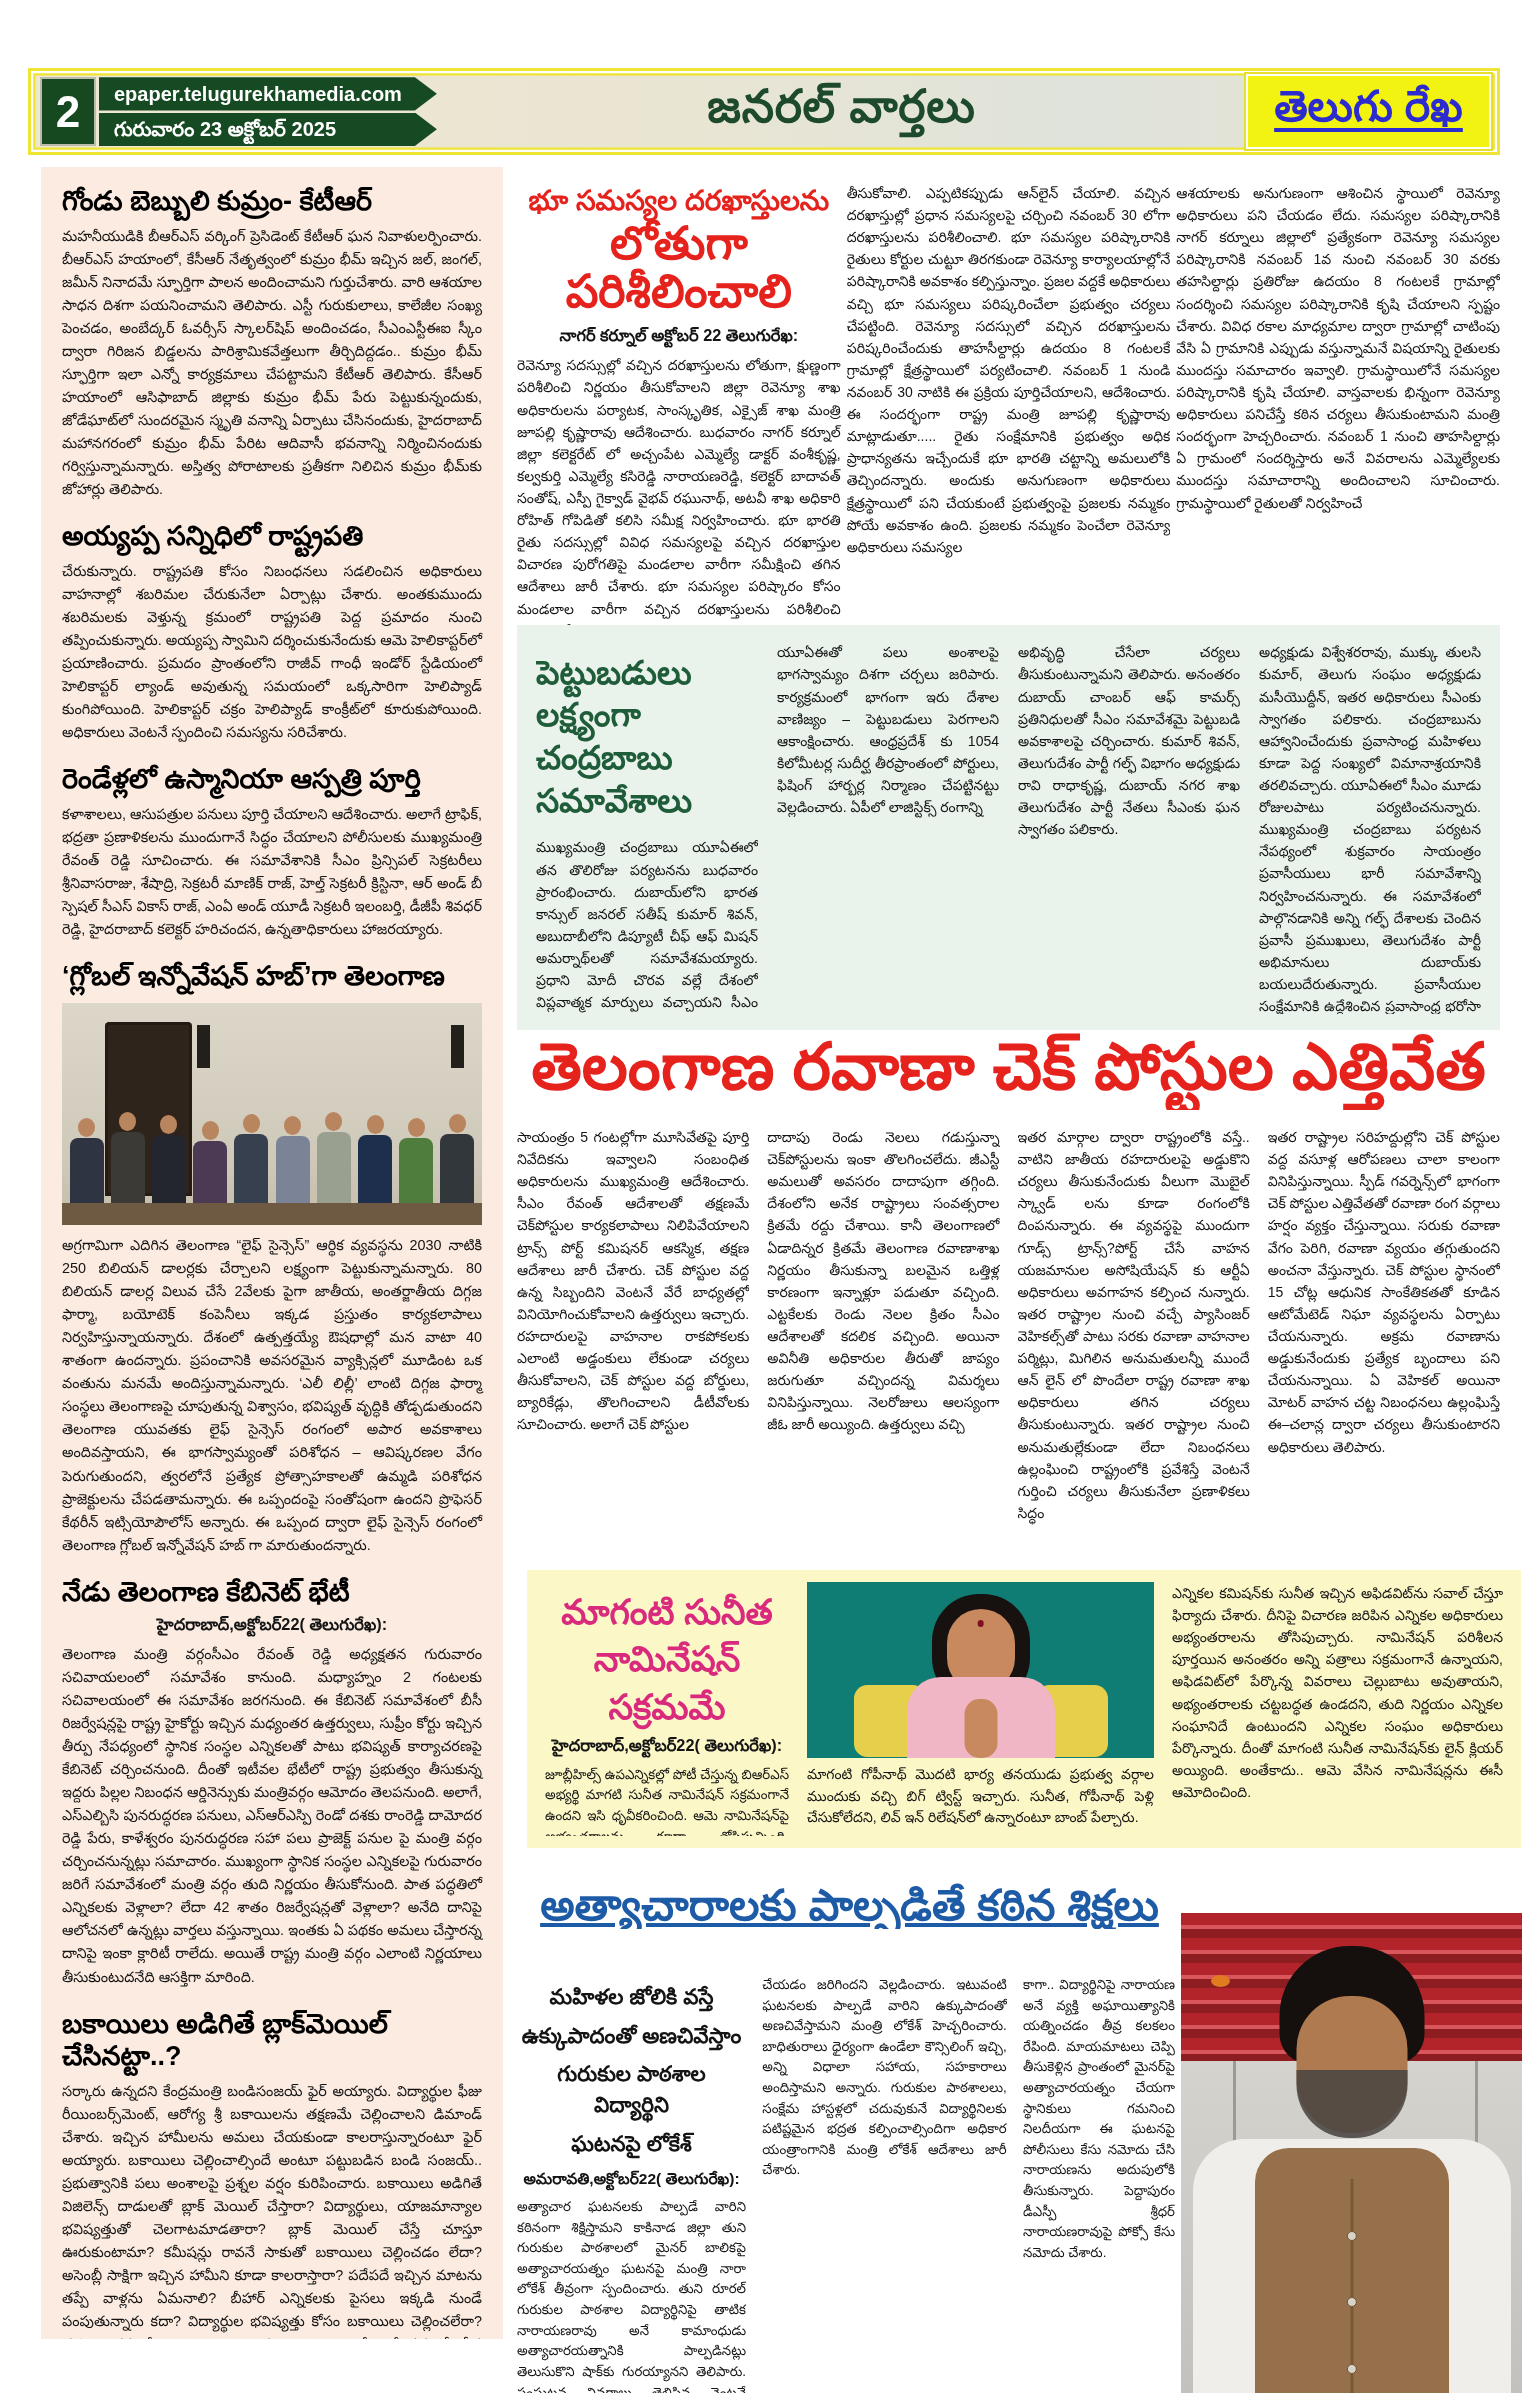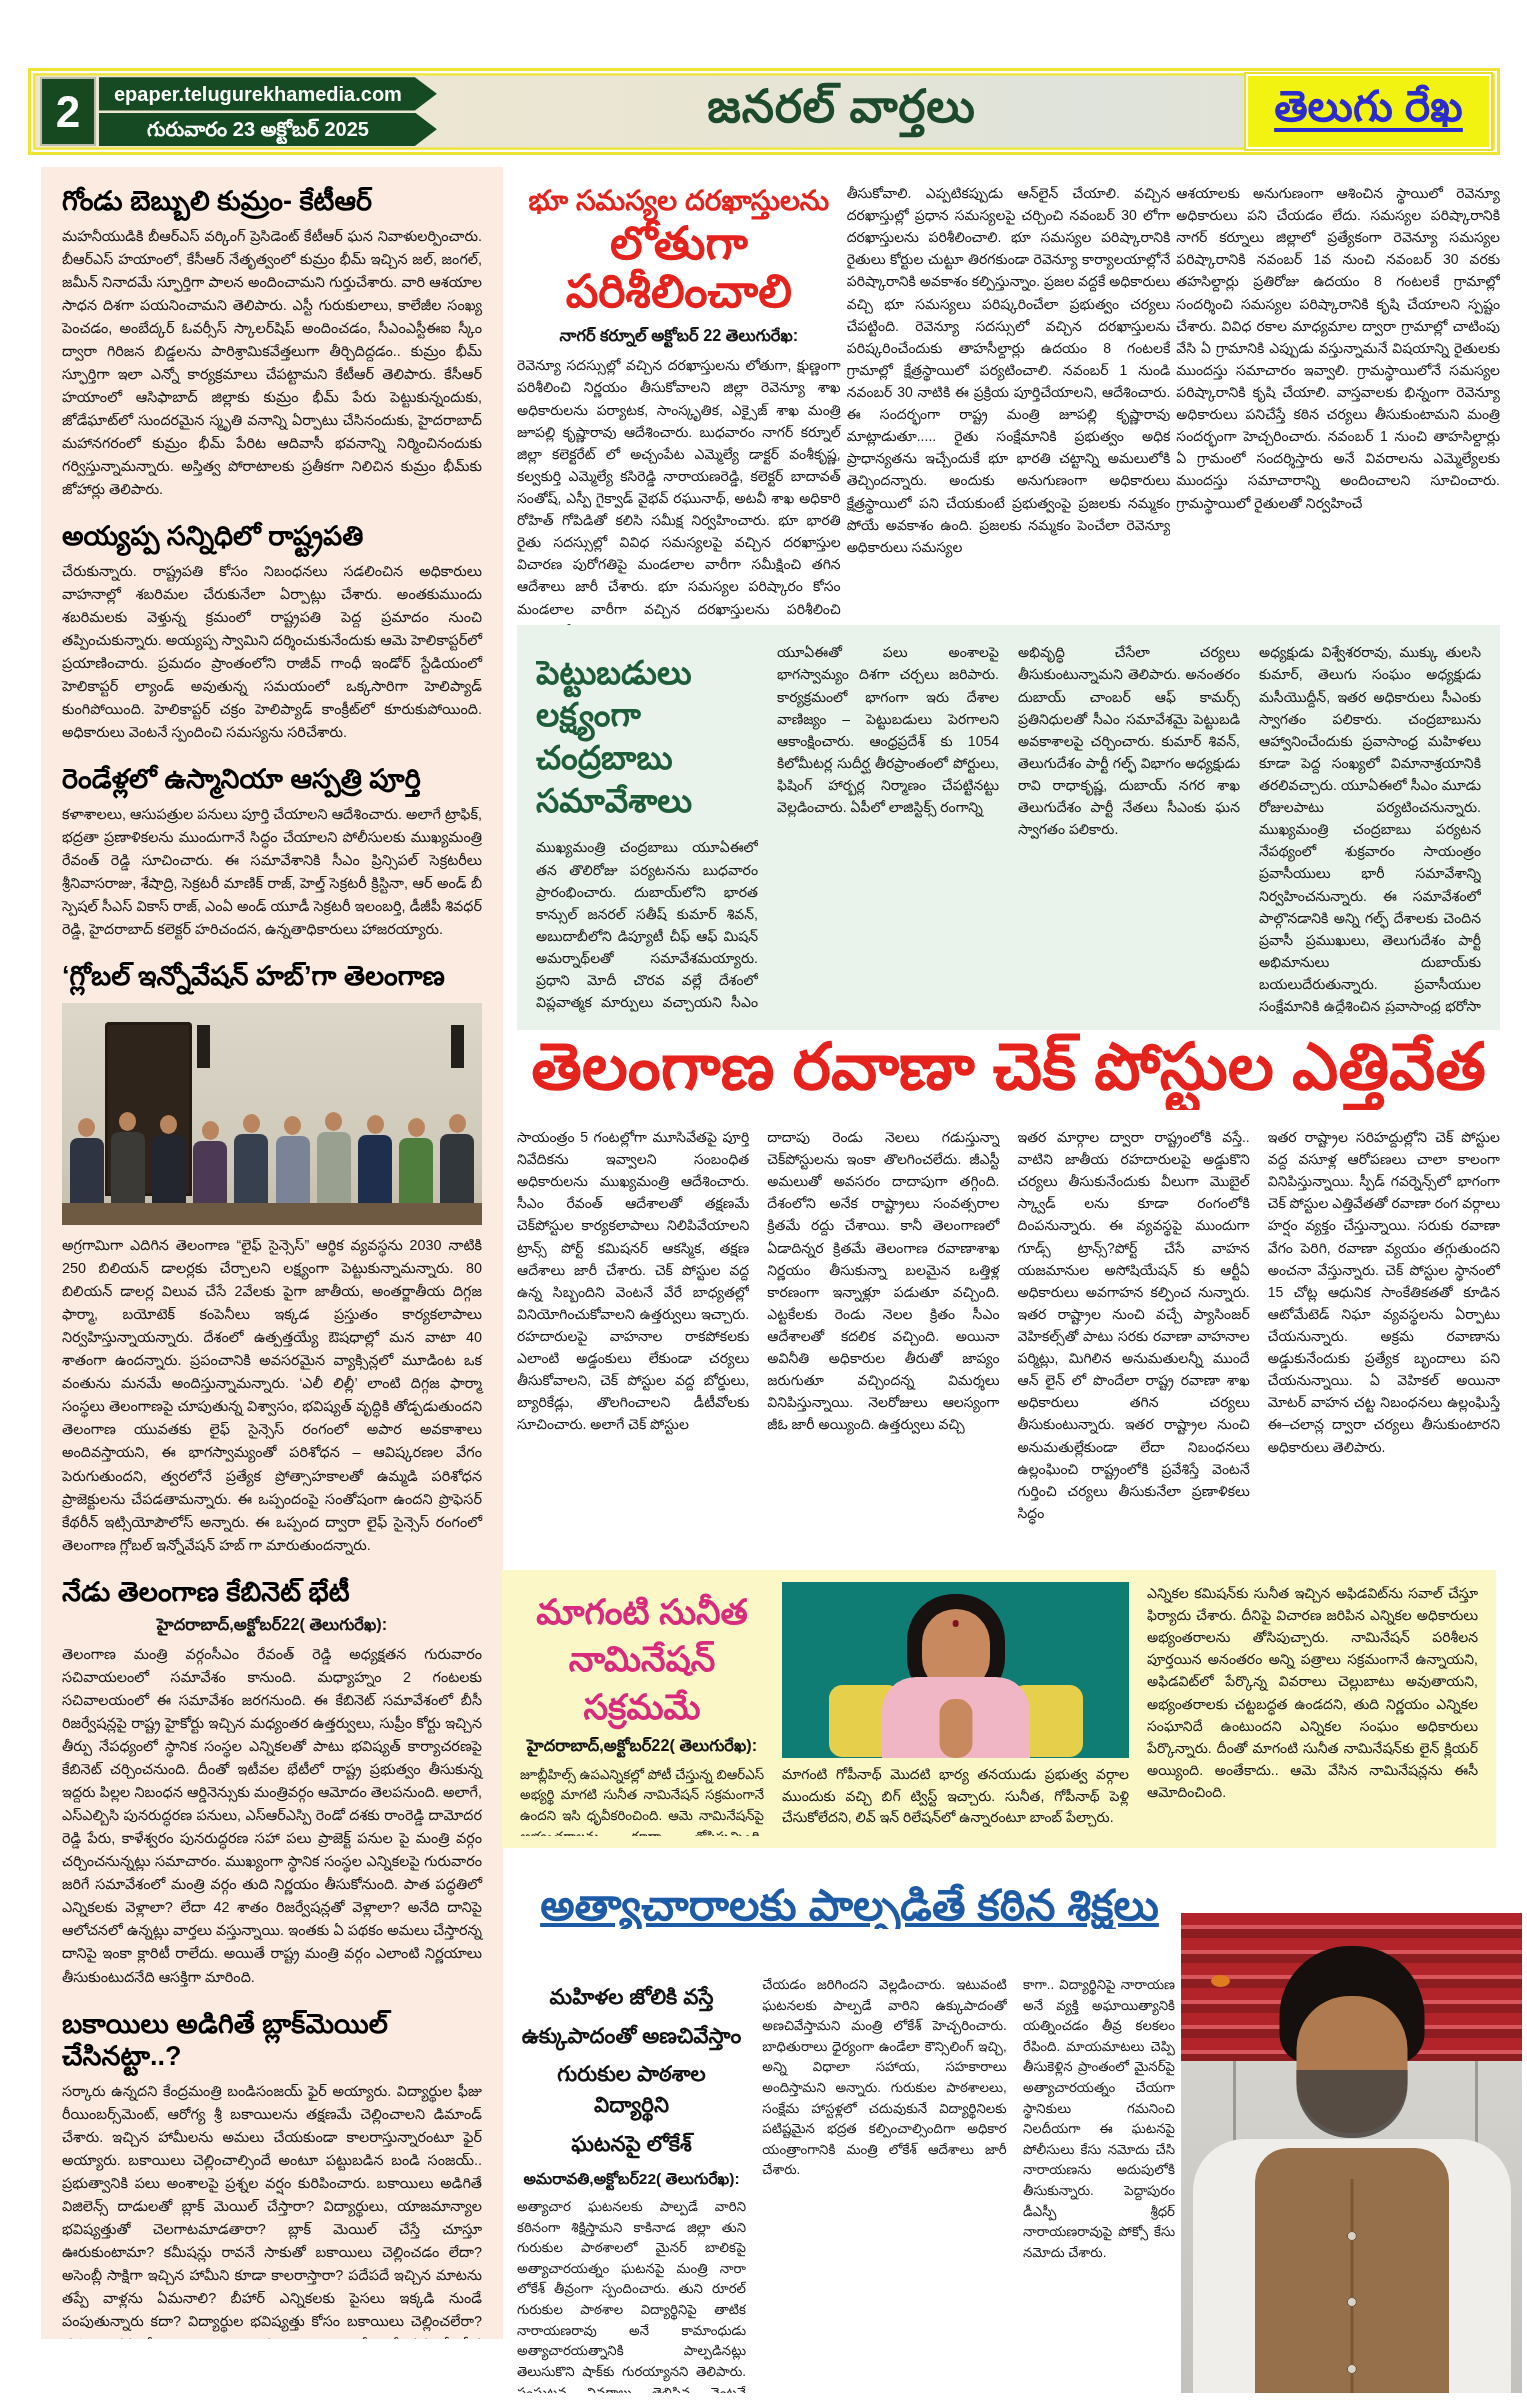--- a/index.html
+++ b/index.html
@@ -13,21 +13,21 @@
     position:absolute;left:28px;top:68px;width:1472px;height:87px;box-sizing:border-box;
     border:3px solid #eee431;box-shadow:inset 0 0 0 2.2px #ffffff, inset 0 0 0 4.4px #eee431;
     background:linear-gradient(90deg,#efe7d0 0%,#e9e5d3 45%,#dfe3db 72%,#e8e4d3 100%);
     display:flex;align-items:center;
   }
   .pagenum{
     width:56px;height:69px;background:#16491f;color:#fff;font-size:44px;font-weight:bold;
     display:flex;align-items:center;justify-content:center;margin-left:9px;
     border:2.2px solid #b9bcab;box-sizing:border-box;
   }
-  .ribbons{display:flex;flex-direction:column;gap:2px;margin-left:3px;text-align:center;}
+  .ribbons{display:flex;flex-direction:column;gap:2px;margin-left:3px;}
   .ribbon{
     background:#164a23;color:#ffffff;font-weight:bold;font-size:20px;line-height:1;
     padding:6.7px 35px 6.7px 15px;white-space:nowrap;
     clip-path:polygon(0 0,calc(100% - 22px) 0,100% 50%,calc(100% - 22px) 100%,0 100%);
   }
   .section-title{flex:1;text-align:center;font-size:46px;font-weight:bold;color:#1d4a2c;letter-spacing:0.7px;}
   .brand{
     width:245px;height:75px;background:#f3f312;margin-right:6px;flex:0 0 auto;
     display:flex;align-items:center;justify-content:center;
     border:2.2px solid #ffffff;outline:2.2px solid #e7df2c;box-sizing:border-box;
@@ -81,21 +81,21 @@
   }
   .invest .headline{color:#1f5c39;font-size:33px;font-weight:bold;line-height:1.3;margin:10.3px 0 13.3px;}
   
   .checkpost-headline{
     position:absolute;left:517px;top:1033px;width:983px;height:77px;overflow:hidden;
     color:#e6221d;font-size:65px;font-weight:bold;text-align:center;line-height:1.05;white-space:nowrap;
   }
   .checkpost-cols{position:absolute;left:517px;top:1126px;width:983px;height:435px;display:flex;gap:18px;overflow:hidden;justify-content:center;}
   
   .sunitha{
-    position:absolute;left:502px;top:1570px;width:994px;height:278px;background:#fbf7c6;
+    position:absolute;left:527px;top:1570px;width:994px;height:278px;background:#fbf7c6;
     padding:12px 18px;box-sizing:border-box;display:flex;gap:18px;overflow:hidden;
   }
   .sun-col1{width:244px;flex:0 0 auto;overflow:hidden;}
   .sun-headline{color:#d92a7d;font-size:35px;font-weight:bold;text-align:center;line-height:1.35;margin:6px 0 6px;}
   .sun-mid{width:347px;flex:0 0 auto;display:flex;flex-direction:column;overflow:hidden;}
   .photo-sunitha{width:100%;height:176px;position:relative;background:#0f7d74;overflow:hidden;flex:0 0 auto;}
   .s-hair{position:absolute;left:50%;top:12px;transform:translateX(-50%);width:98px;height:111px;border-radius:47px;background:#171210;}
   .s-face{position:absolute;left:50%;top:27px;transform:translateX(-50%);width:68px;height:83px;border-radius:34px;background:#c9895e;}
   .s-bindi{position:absolute;left:50%;top:38px;transform:translateX(-50%);width:6.7px;height:6.7px;border-radius:50%;background:#7e1020;}
   .s-jl{position:absolute;left:calc(50% - 127px);top:103px;width:72px;height:72px;border-radius:13.3px;background:#e5cf4b;}

